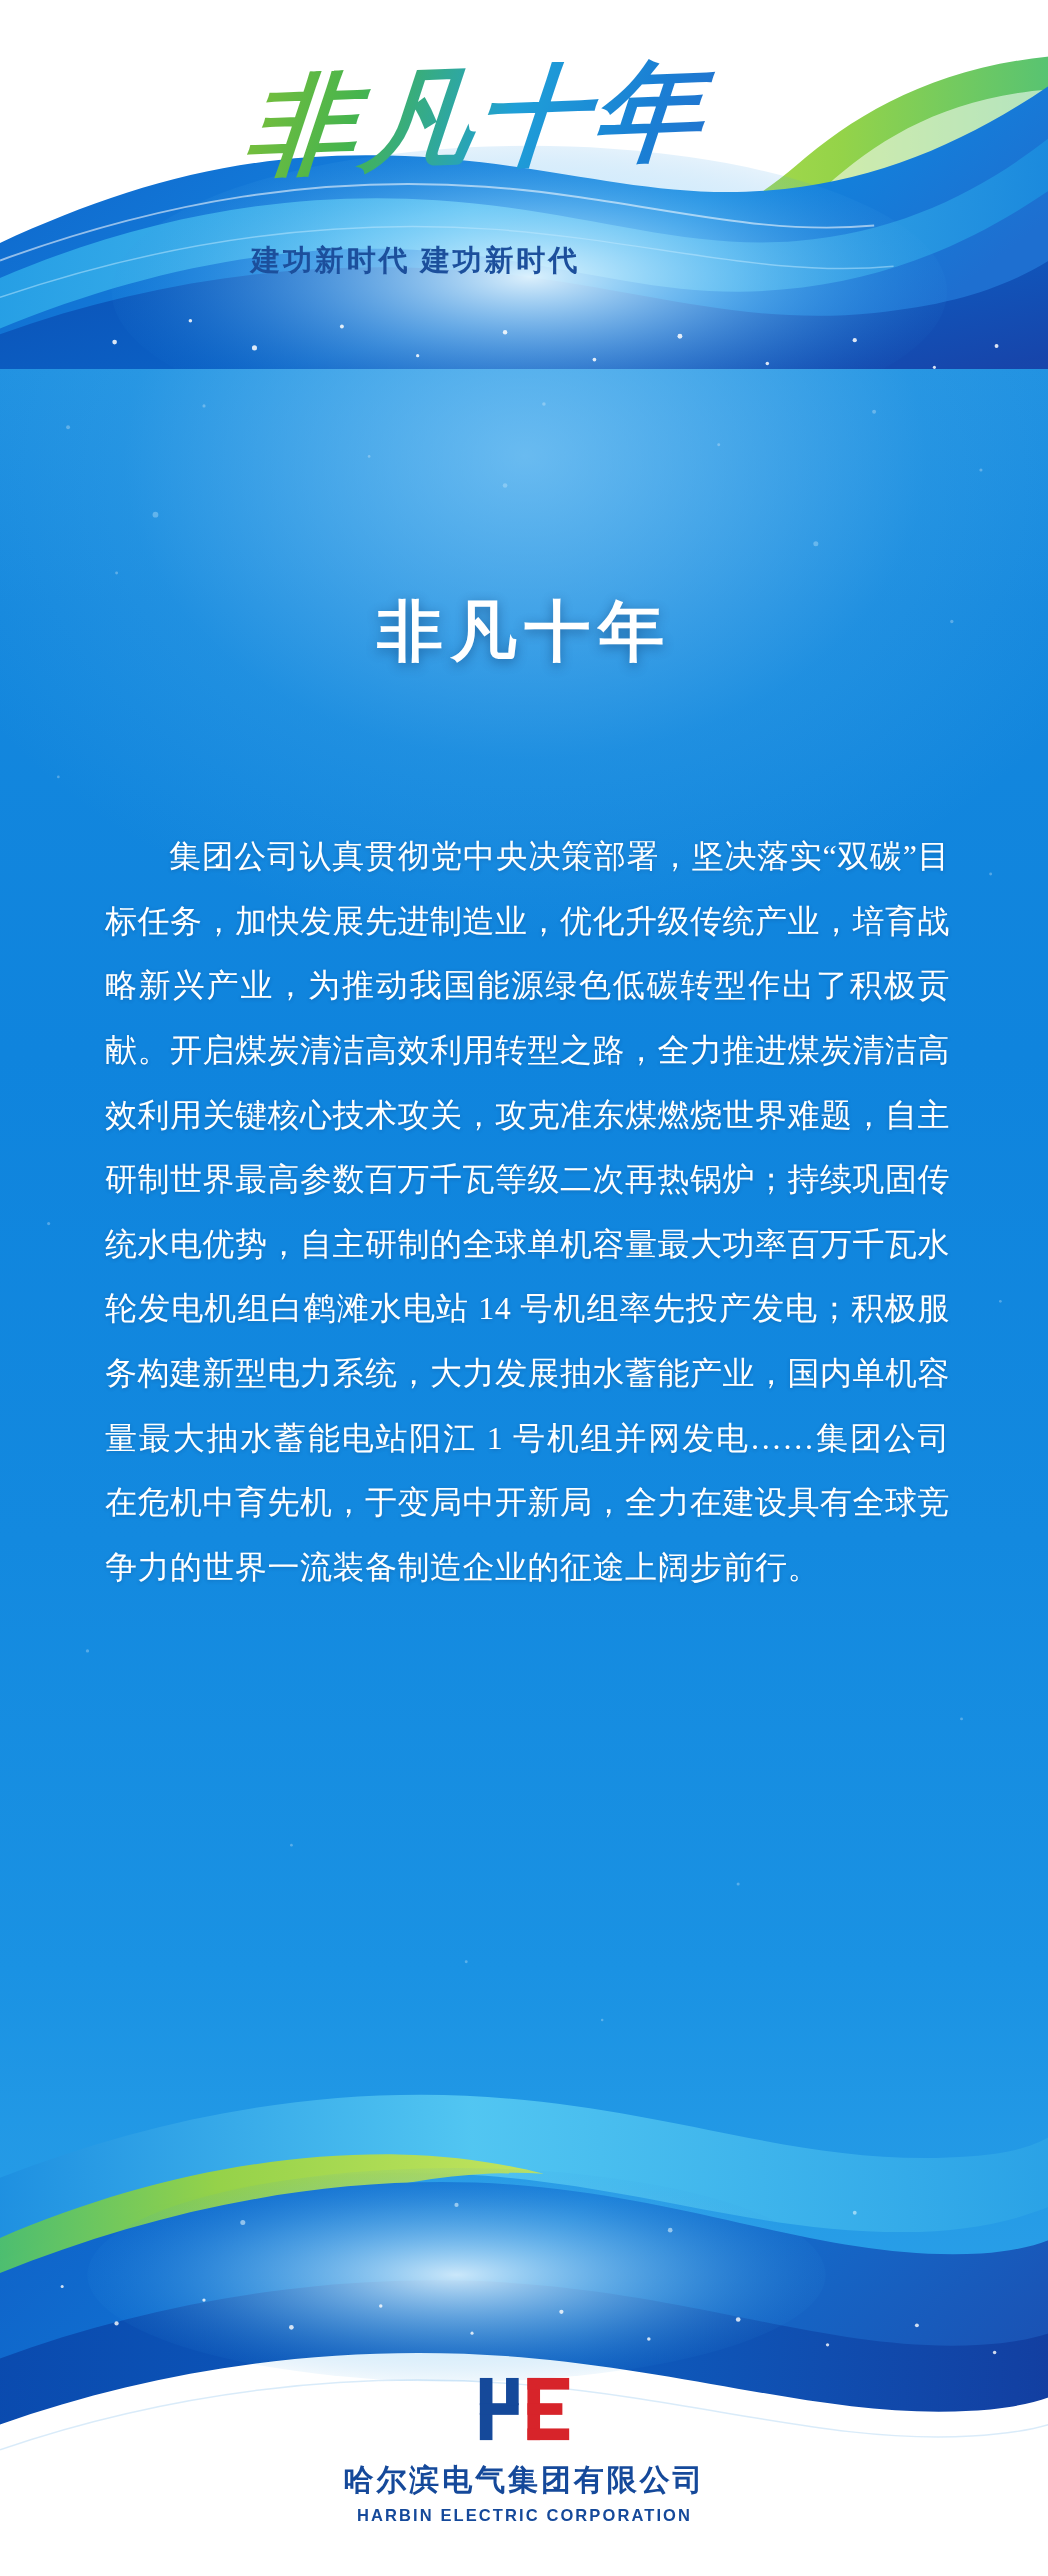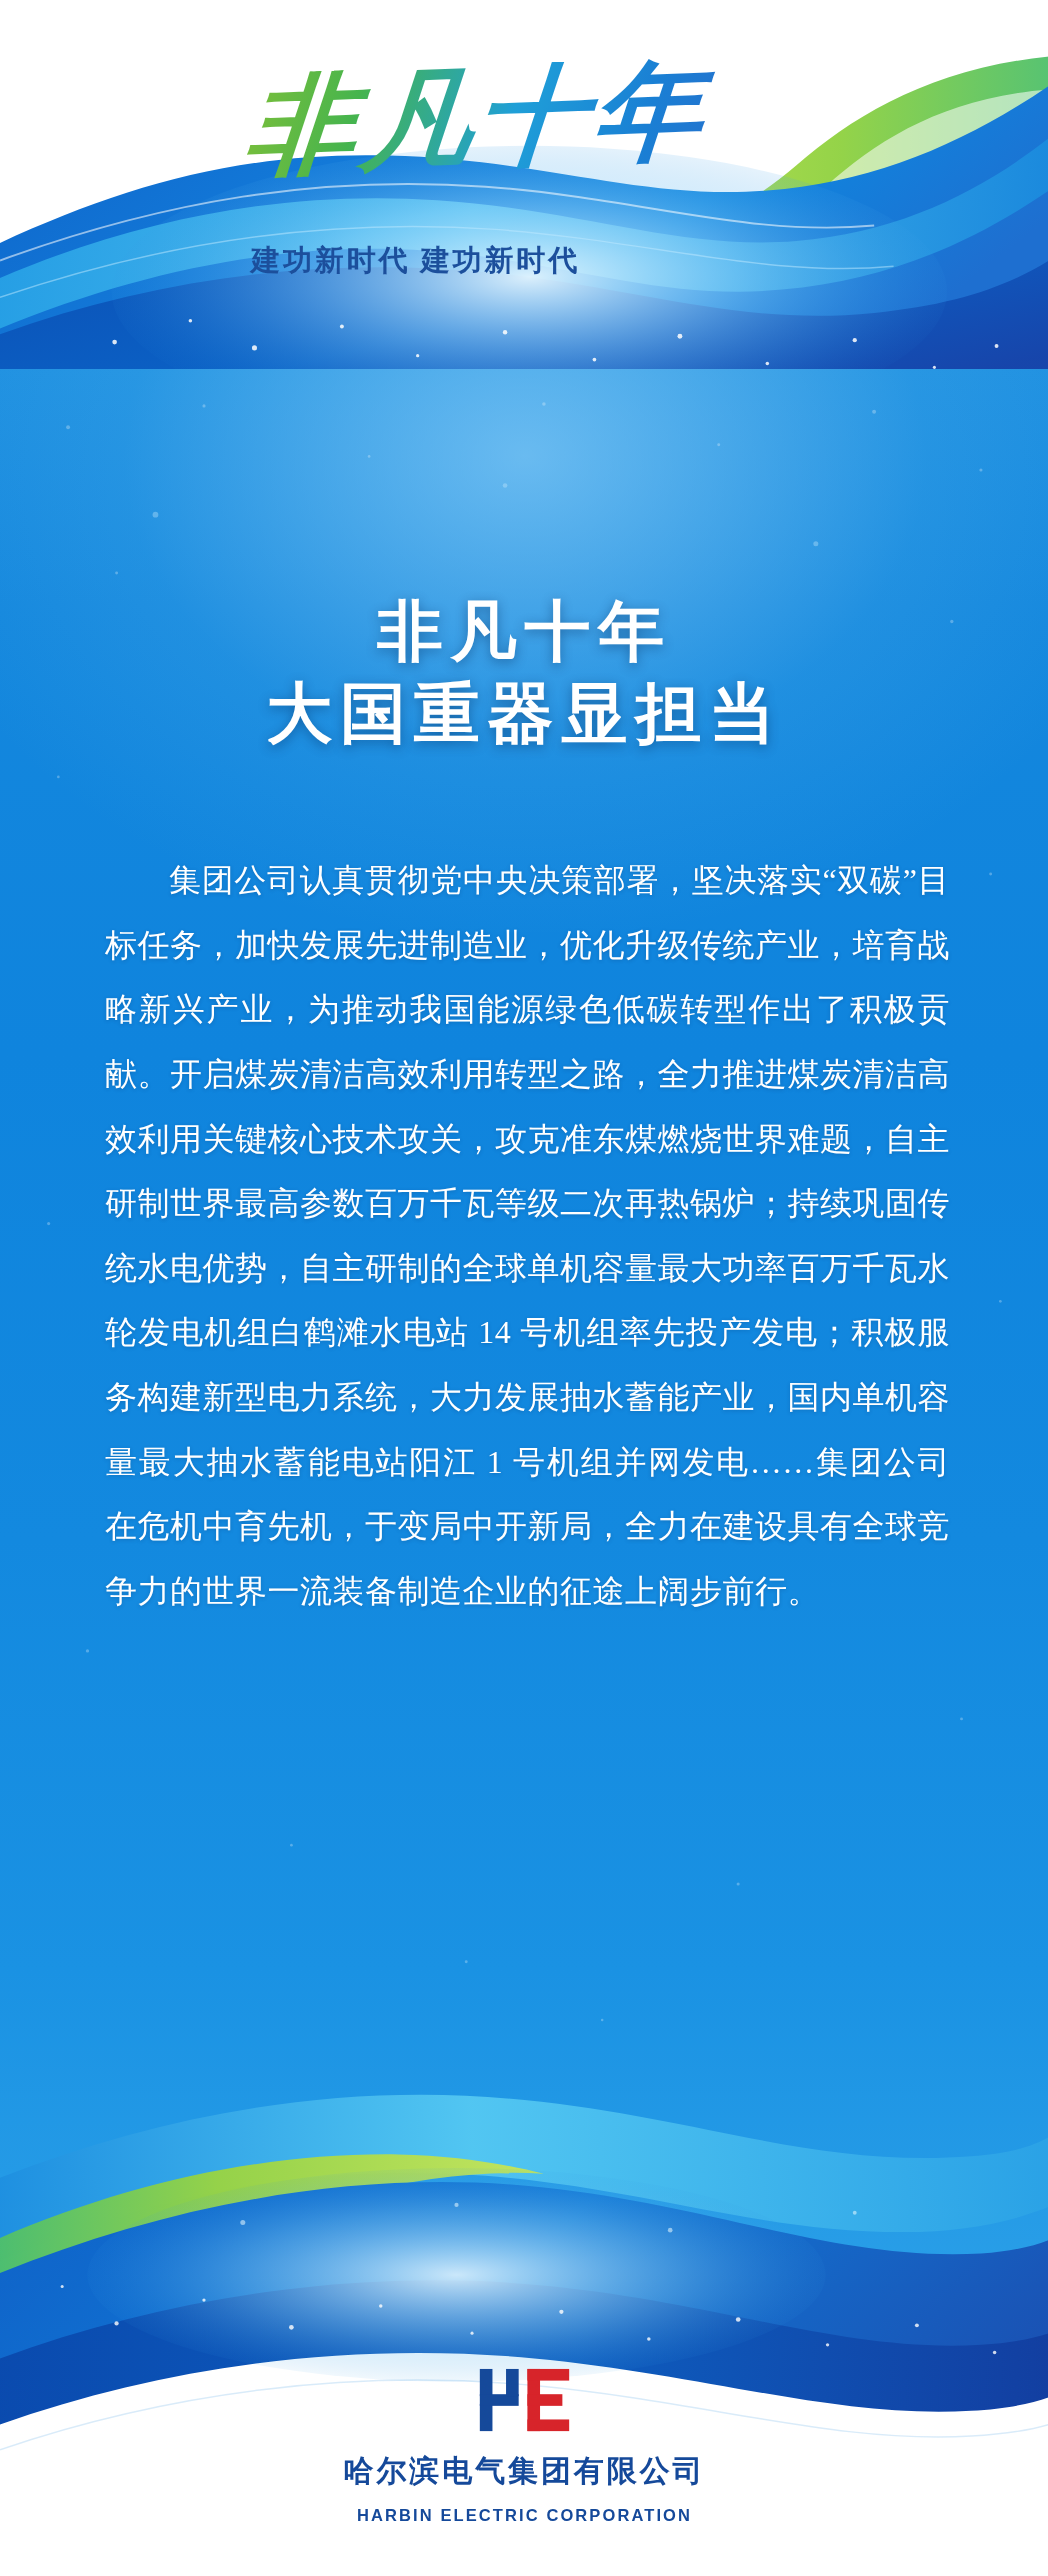--- a/index.html
+++ b/index.html
@@ -106,21 +106,21 @@
     letter-spacing: 7.8px;
     text-shadow: 0 2.9px 11.7px rgba(0,40,90,0.45);
   }
   .headline .l1 { font-size: 66px; line-height: 1.22; }
   .headline .l2 { font-size: 66px; line-height: 1.25; }
 
   
   .para {
     position: absolute;
     left: 105px;
-    top: 848px;
+    top: 824px;
     width: 845px;
     font-family: "Liberation Serif", serif;
     font-size: 32px;
     line-height: 2.02;
     color: #ffffff;
     text-align: justify;
     text-justify: inter-ideograph;
     text-indent: 64px;
     letter-spacing: 0.5px;
     text-shadow: 0 1px 3.9px rgba(0,40,90,0.25);
@@ -156,21 +156,21 @@
     font-weight: bold;
     color: #15499a;
     letter-spacing: 2.9px;
   }
   .company-en {
     font-family: "Liberation Sans", sans-serif;
     font-size: 16.5px;
     font-weight: bold;
     color: #15499a;
     letter-spacing: 2.1px;
-    margin-top: 14px;
+    margin-top: 5px;
   }
 </style>
 </head>
 <body>
 
 <div class="poster">
 
   <div class="top-band">
     <svg width="1049" height="418" viewBox="0 0 1080 430" xmlns="http://www.w3.org/2000/svg">
       <defs>
@@ -267,21 +267,20 @@
       <g fill="#cfefff" opacity="0.35">
         <circle cx="160" cy="150" r="3"></circle>
           <circle cx="840" cy="180" r="2.6"></circle>
         <circle cx="520" cy="120" r="2.4"></circle>
       </g>
     </svg>
   </div>
 
   <div class="headline">
     <div class="l1">非凡十年</div>
-    <div class="l2">大国重器显担当</div>
   </div>
 
   <div class="para">集团公司认真贯彻党中央决策部署，坚决落实“双碳”目标任务，加快发展先进制造业，优化升级传统产业，培育战略新兴产业，为推动我国能源绿色低碳转型作出了积极贡献。开启煤炭清洁高效利用转型之路，全力推进煤炭清洁高效利用关键核心技术攻关，攻克准东煤燃烧世界难题，自主研制世界最高参数百万千瓦等级二次再热锅炉；持续巩固传统水电优势，自主研制的全球单机容量最大功率百万千瓦水轮发电机组白鹤滩水电站 14 号机组率先投产发电；积极服务构建新型电力系统，大力发展抽水蓄能产业，国内单机容量最大抽水蓄能电站阳江 1 号机组并网发电……集团公司在危机中育先机，于变局中开新局，全力在建设具有全球竞争力的世界一流装备制造企业的征途上阔步前行。</div>
 
   <div class="bottom-band">
     <svg width="1049" height="544" viewBox="0 0 1080 560" xmlns="http://www.w3.org/2000/svg">
       <defs>
         <linearGradient id="bGreen" x1="0" y1="0" x2="1" y2="0">
           <stop offset="0%" stop-color="#4fc06a"></stop>
           <stop offset="40%" stop-color="#9ad441"></stop>

